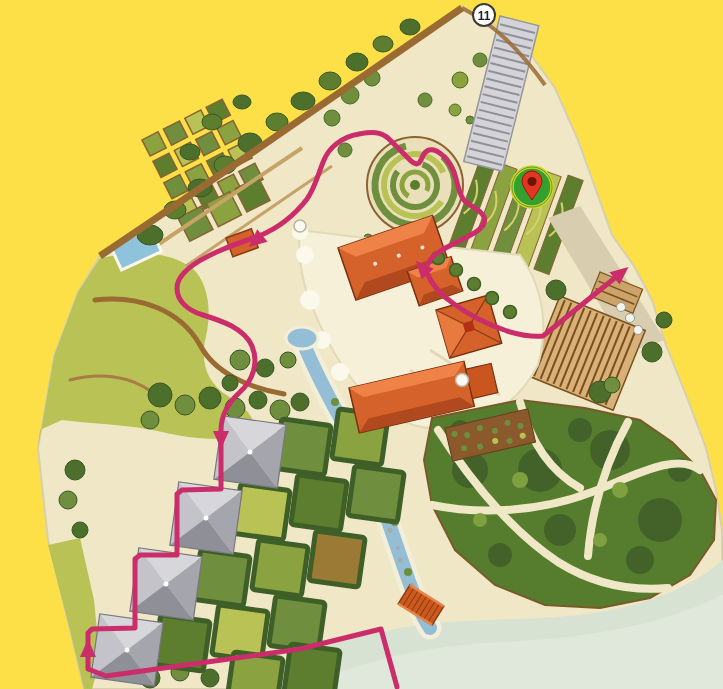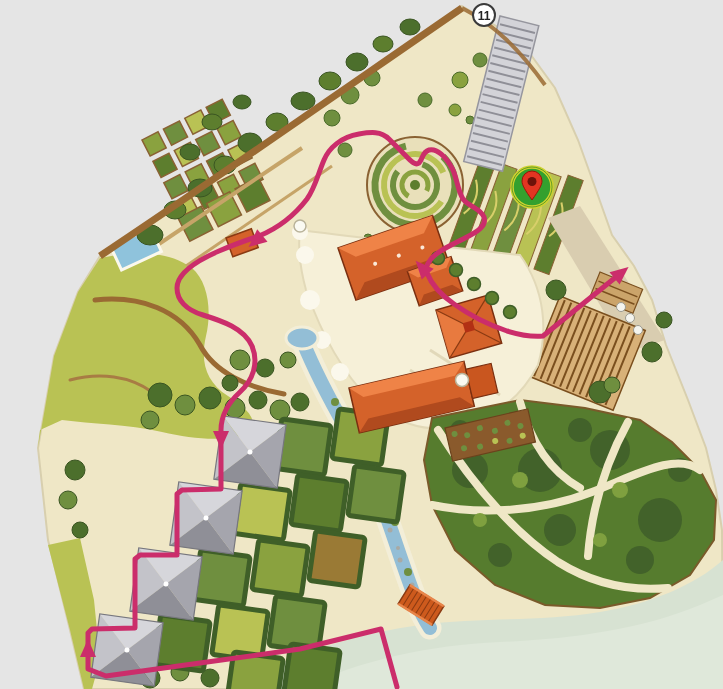--- a/index.html
+++ b/index.html
@@ -1,16 +1,16 @@
 <!DOCTYPE html>
 <html><head>
 <meta charset="utf-8">
 <style>
   html,body{margin:0;padding:0;background:#ffffff;}
-  #stage{position:relative;width:723px;height:689px;background:#e5e5e5;overflow:hidden;
+  #stage{position:relative;width:723px;height:689px;background:#fde047;overflow:hidden;
          font-family:"Liberation Sans", sans-serif;text-align:center;}
   svg{display:block;}
   .badge-text{font-family:"Liberation Sans", sans-serif;font-size:12px;font-weight:bold;fill:#222;}
 </style>
 </head>
 <body>
 
 <div id="stage">
 <svg width="723" height="689" viewBox="0 0 723 689">
 

